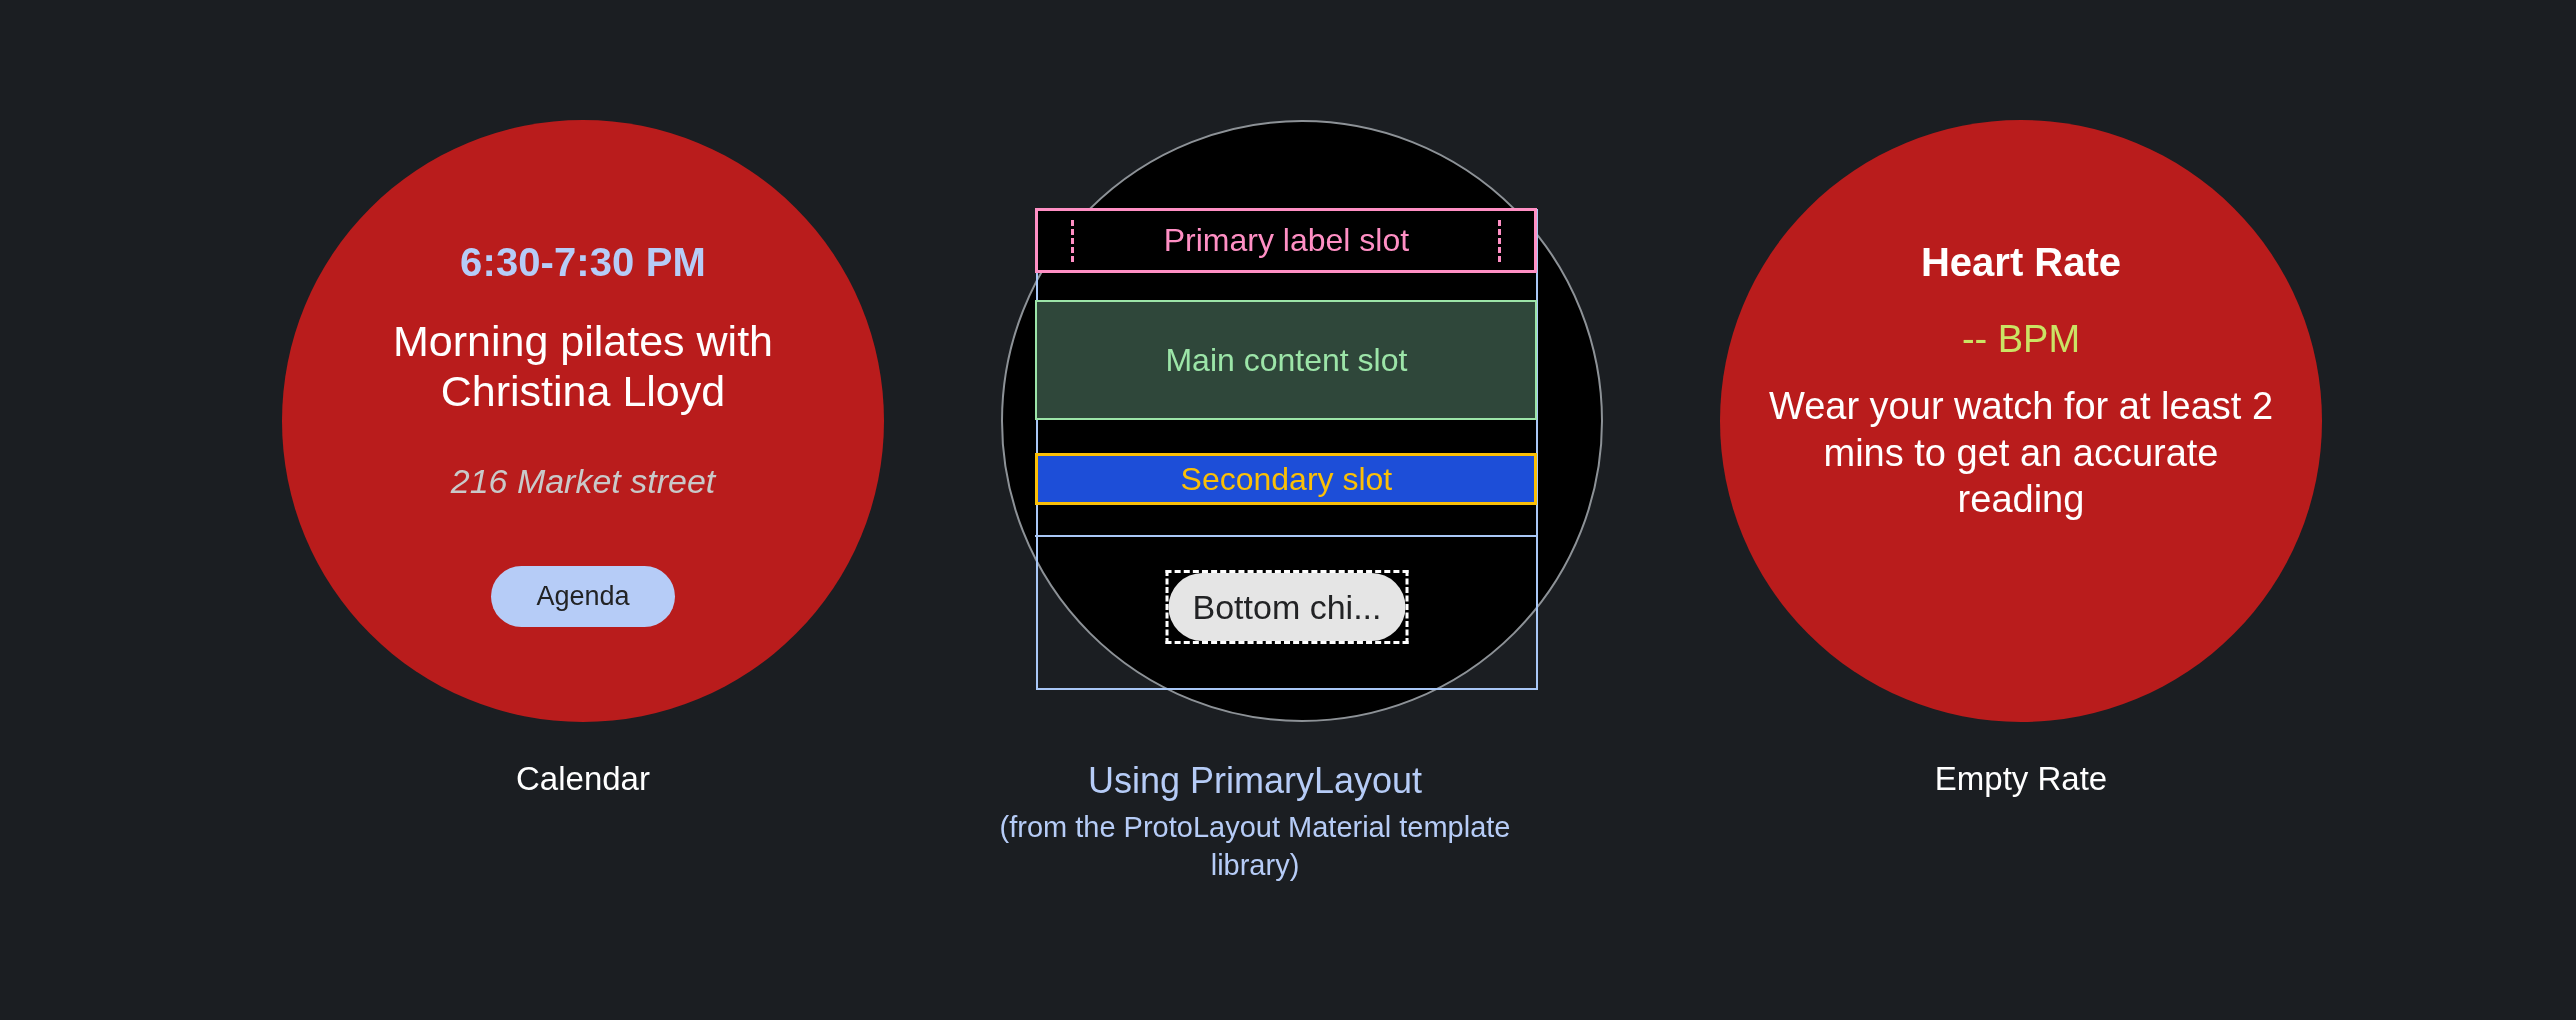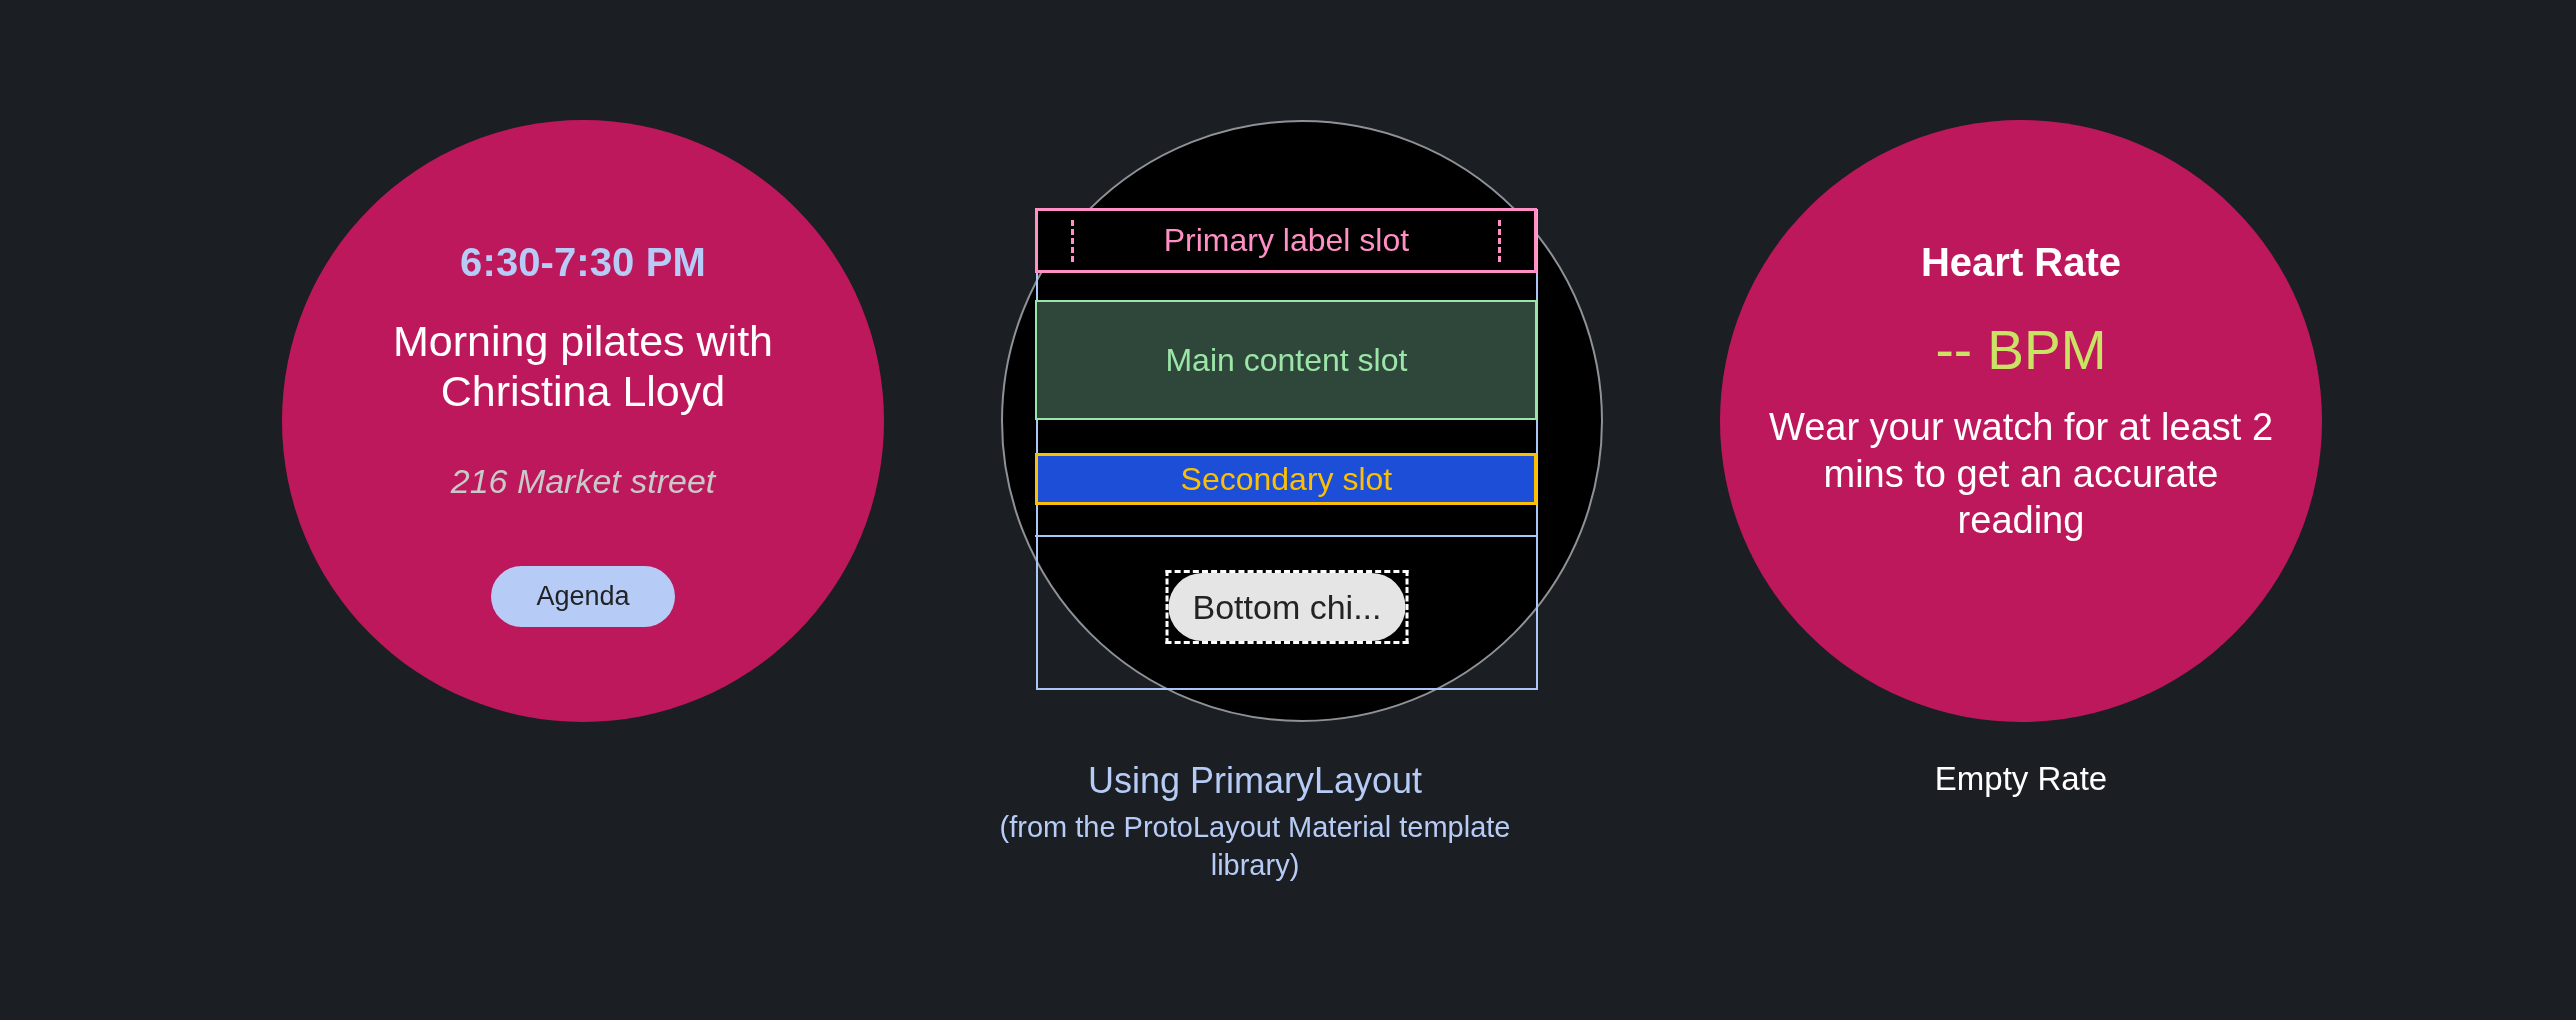--- a/index.html
+++ b/index.html
@@ -14,21 +14,21 @@
     position:relative;
     width:2576px; height:1021px;
     background:#1b1e22;
   }
 
   
   .watch {
     position:absolute;
     width:602px; height:602px;
     border-radius:50%;
-    background:#be185d;
+    background:#b91c1c;
     display:flex;
     flex-direction:column;
     align-items:center;
   }
   .watch-outline {
     background:#000000;
     border:2.6px solid #8d9297;
   }
 
   
@@ -70,21 +70,21 @@
   
   #watch-empty { left:1720px; top:120px; }
   .hr-title {
     color:#ffffff;
     font-size:40px;
     font-weight:700;
     margin-top:120px;
   }
   .hr-bpm {
     color:#cbe364;
-    font-size:55px;
+    font-size:38px;
     font-weight:500;
     margin-top:33px;
   }
   .hr-desc {
     color:#ffffff;
     font-size:38px;
     font-weight:400;
     line-height:1.22;
     text-align:center;
     margin-top:22.4px;
@@ -198,20 +198,21 @@
 
 <div class="stage">
 
   <div class="watch" id="watch-calendar">
     <div class="cal-time">6:30-7:30 PM</div>
     <div class="cal-title">Morning pilates with Christina Lloyd</div>
     <div class="cal-addr">216 Market street</div>
     <div class="cal-chip">Agenda</div>
   </div>
 
+  <div class="caption" id="caption-calendar">Calendar</div>
 
   <div class="watch watch-outline" id="watch-diagram"></div>
 
   <div class="diagram-box">
 
     <div class="slot slot-main">
       <span>Main content slot</span>
     </div>
 
     <div class="slot slot-primary">

